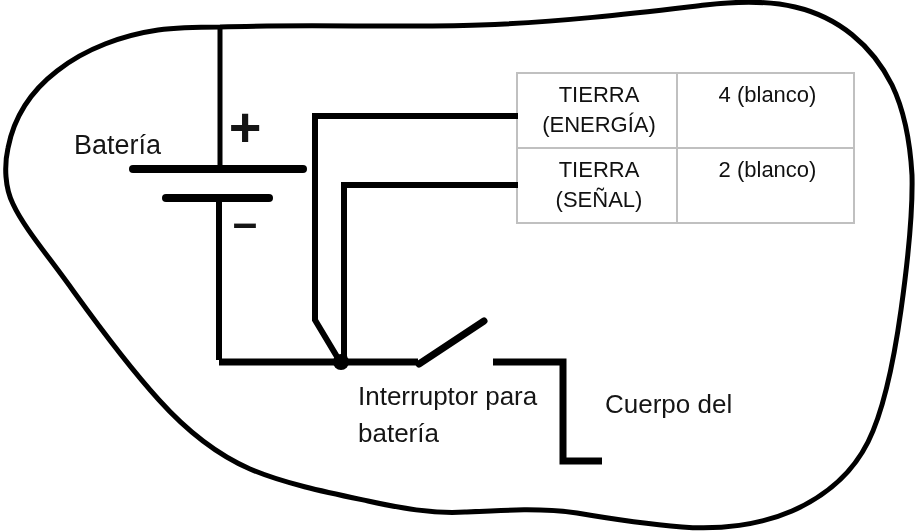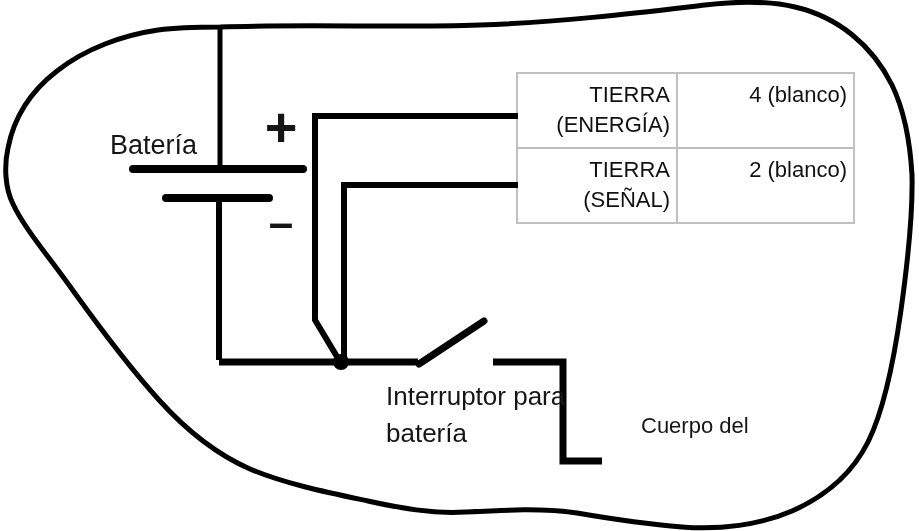--- a/index.html
+++ b/index.html
@@ -4,44 +4,44 @@
 <style>
   html,body{margin:0;padding:0;}
   body{
     width:919px;height:531px;position:relative;overflow:hidden;
     background:#ffffff;
     font-family:"Liberation Sans", sans-serif;
     color:#151515;
   }
   .stage{position:absolute;left:0;top:0;width:919px;height:531px;}
   svg.wires{position:absolute;left:0;top:0;z-index:3;pointer-events:none;}
-  .label{position:absolute;z-index:4;white-space:nowrap;color:#151515;margin-left:36px;}
+  .label{position:absolute;z-index:4;white-space:nowrap;color:#151515;}
   .label .ln{display:block;}
   #bateria-label{left:74px;top:130px;font-size:27px;}
-  #interruptor-label{left:350px;top:378px;font-size:26px;line-height:37px;}
-  #cuerpo-label{left:605px;top:407px;font-size:22px;line-height:37px;}
+  #interruptor-label{left:358px;top:378px;font-size:26px;line-height:37px;}
+  #cuerpo-label{left:605px;top:386px;font-size:26px;line-height:37px;}
   #plus-symbol{
     left:221px;top:100px;width:48px;height:54px;z-index:4;
     display:flex;align-items:center;justify-content:center;
     font-size:56px;font-weight:700;line-height:54px;
   }
   #minus-symbol{
     left:221px;top:199px;width:48px;height:48px;z-index:4;
     display:flex;align-items:center;justify-content:center;
     font-size:44px;font-weight:700;line-height:48px;
   }
   
   #pin-table{
     position:absolute;left:516px;top:72px;z-index:2;
     border-collapse:collapse;table-layout:fixed;
     background:#ffffff;font-size:22px;line-height:30px;color:#111111;
   }
   #pin-table td{
     border:2px solid #c0c0c0;
-    vertical-align:top;text-align:right;
+    vertical-align:top;text-align:center;
     padding:6px 6px 2px 10px;
     overflow:hidden;
   }
   #pin-table col.c1{width:160px;}
   #pin-table col.c2{width:177px;}
   #pin-table tr{height:75px;}
 </style>
 </head>
 <body>
 

